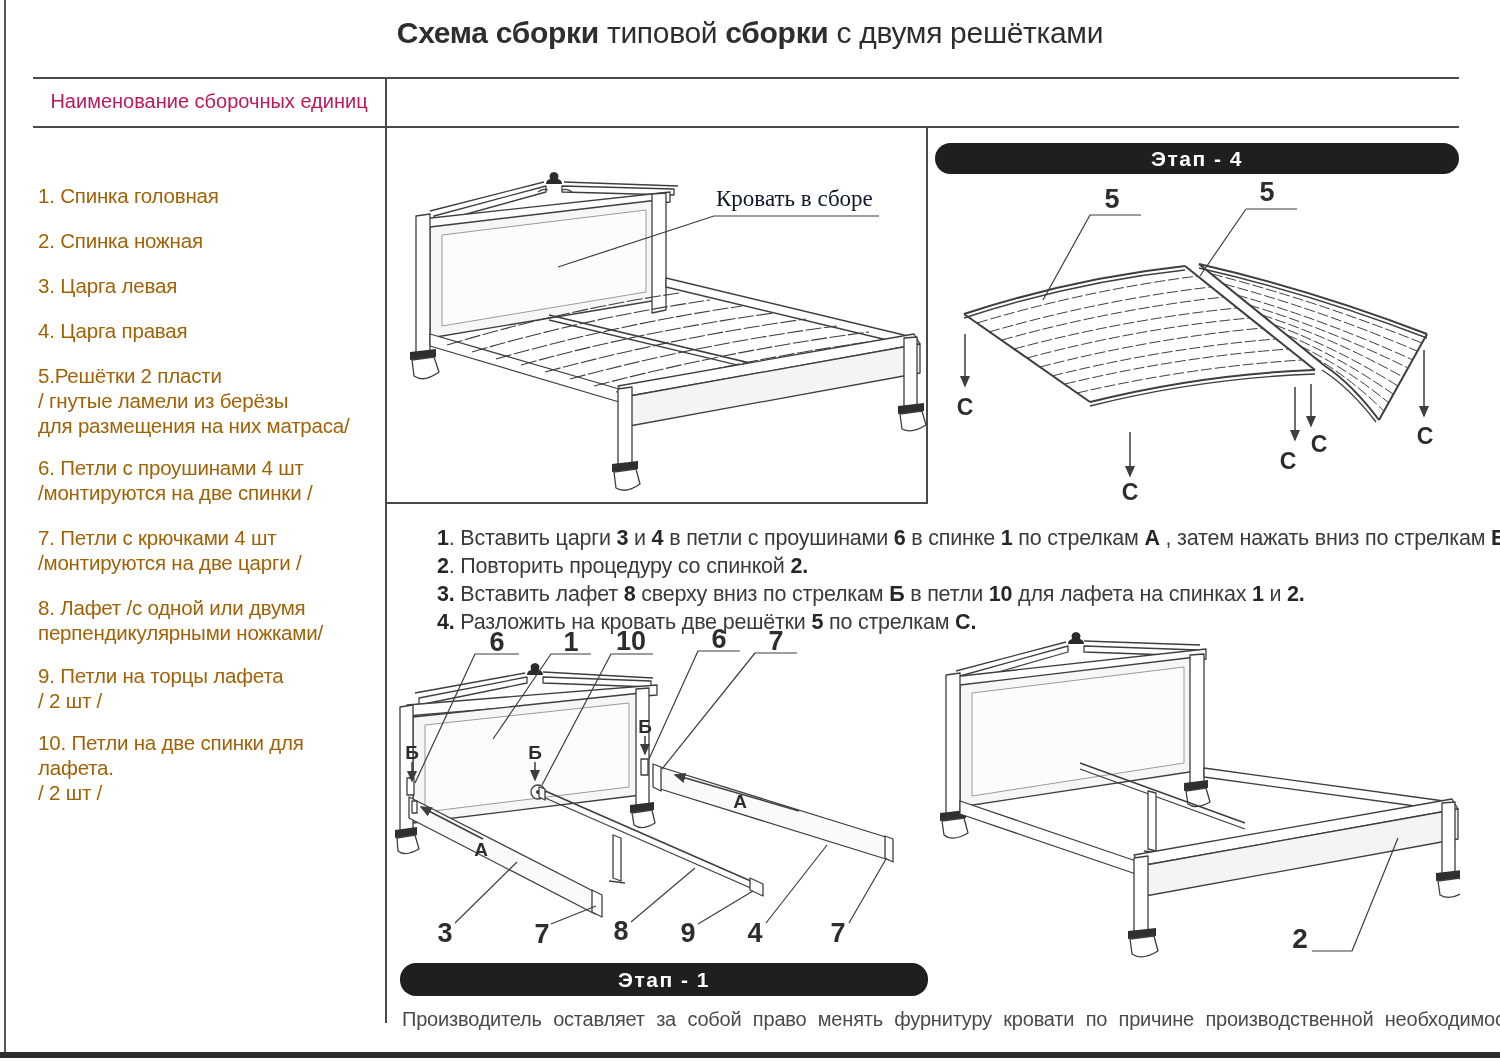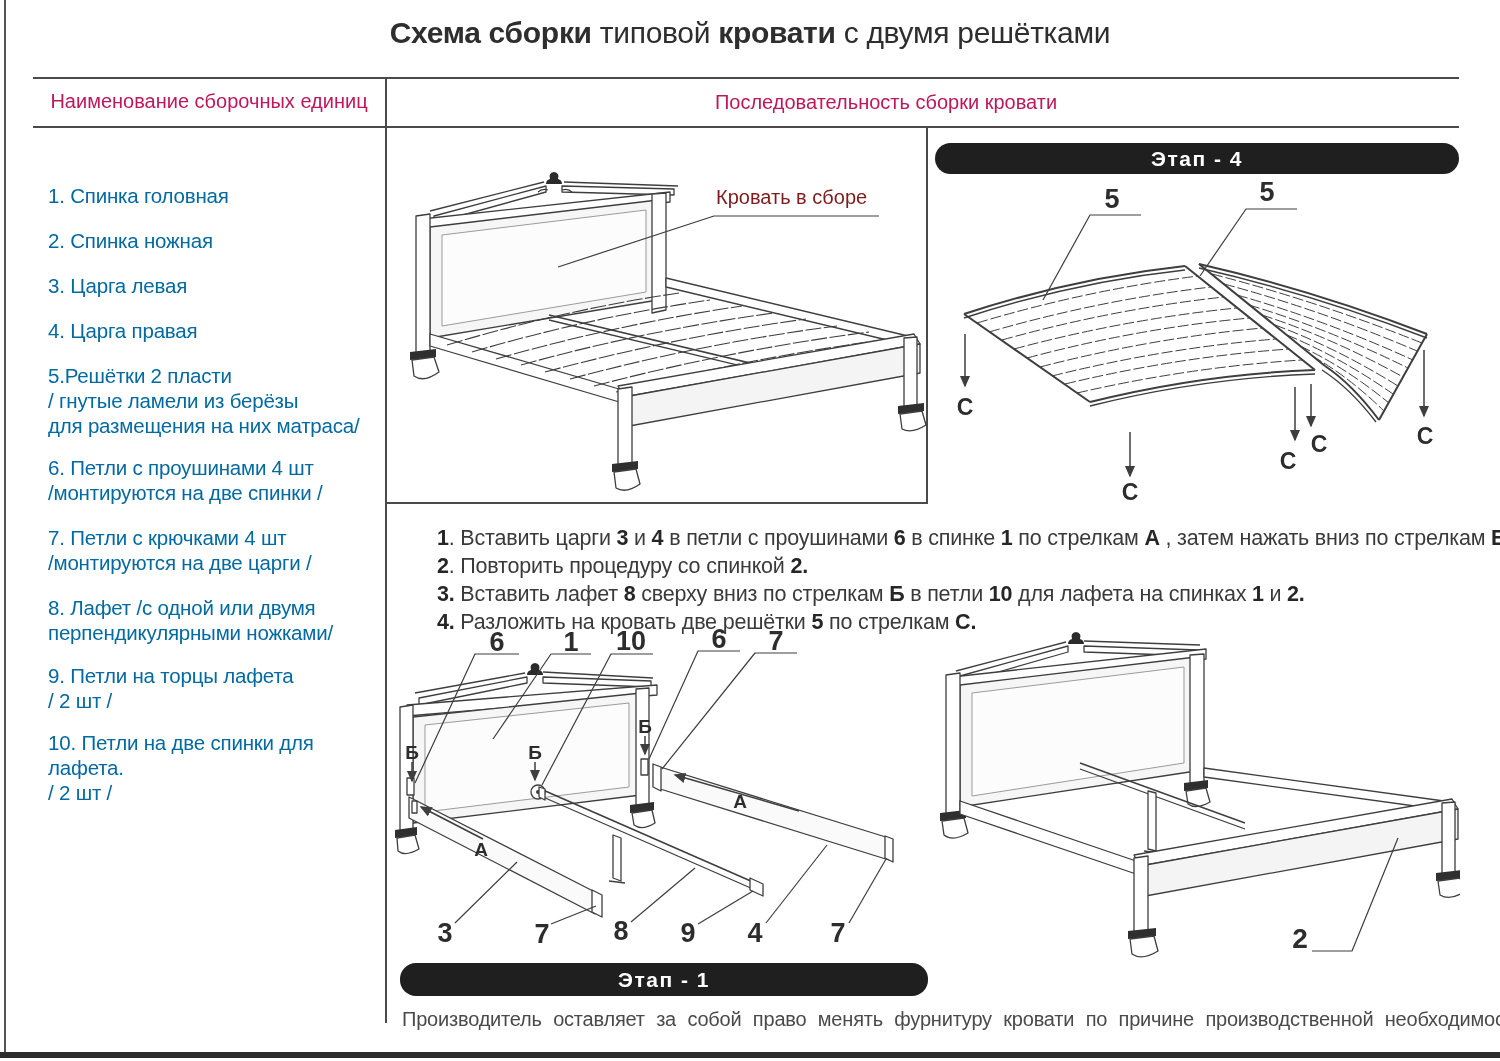--- a/index.html
+++ b/index.html
@@ -3,62 +3,61 @@
 <meta charset="utf-8">
 <style>
   html,body{margin:0;padding:0;background:#e8e8e8;}
   .page{position:relative;width:1500px;height:1061px;background:#ffffff;overflow:hidden;
         font-family:"Liberation Sans","DejaVu Sans",sans-serif;color:#3c3c3c;}
   .line{position:absolute;background:#4a4a4a;}
   .title{position:absolute;left:0;top:16px;width:100%;text-align:center;
          font-size:30px;letter-spacing:-0.3px;color:#2e2e2e;}
   .title .tb{font-weight:bold;}
   .colhead{position:absolute;font-size:20px;color:#be185d;text-align:center;}
-  .parts-item{position:absolute;left:48px;width:345px;font-size:20.5px;line-height:25px;
-              white-space:pre-line;color:#0369a1;letter-spacing:-0.2px;}
+  .parts-item{position:absolute;left:38px;width:345px;font-size:20.5px;line-height:25px;
+              white-space:pre-line;color:#a16207;letter-spacing:-0.2px;}
   .panel{position:absolute;}
   .panel svg{position:absolute;left:0;top:0;}
   .dlabel{position:absolute;transform:translate(-50%,-50%);font-weight:bold;color:#2d2d2d;
           white-space:nowrap;line-height:1;}
   .num27{font-size:27px;}
   .num24{font-size:23px;}
   .num19{font-size:19px;}
   .num28{font-size:28px;}
-  .asm-label{position:absolute;font-size:20px;color:#7f1d1d;white-space:nowrap;}
+  .asm-label{position:absolute;font-size:23px;color:#0f172a;white-space:nowrap;font-family:Liberation Serif, serif;}
   .badge{position:absolute;background:#1f1f1f;border-radius:16px;color:#ffffff;
          display:flex;align-items:center;justify-content:center;
          font-size:21px;font-weight:bold;letter-spacing:1.5px;}
   .instr{position:absolute;left:399px;width:1050px;font-size:21.5px;line-height:28px;
          letter-spacing:-0.2px;color:#3a3a3a;white-space:nowrap;margin-left:38px;}
   .sb{font-weight:bold;color:#262626;}
   .footer{position:absolute;left:402px;top:1008px;width:1056px;font-size:20px;color:#4a4a4a;
           text-align:justify;text-align-last:justify;white-space:nowrap;letter-spacing:-0.2px;
           word-spacing:6px;}
   svg path,svg line,svg polygon,svg polyline,svg rect,svg circle{vector-effect:non-scaling-stroke;}
 </style>
 </head>
 <body>
 
 <div class="page">
 
   <div class="line" style="left:4px;top:0;width:2px;height:1052px;background:#555;"></div>
   <div class="line" style="left:0;top:1052px;width:1500px;height:6px;background:#2d2d2d;"></div>
 
   <div class="title">
-    <span class="tb">Схема сборки</span><span> типовой </span><span class="tb">кровати</span><span> с двумя решётками</span>
+    <span class="tb">Схема сборки</span><span> типовой </span><span class="tb">сборки</span><span> с двумя решётками</span>
   </div>
 
   <div class="line" style="left:33px;top:77px;width:1426px;height:2px;"></div>
   <div class="line" style="left:33px;top:126px;width:1426px;height:2px;"></div>
   <div class="line" style="left:385px;top:77px;width:2px;height:946px;"></div>
   <div class="line" style="left:926px;top:127px;width:2px;height:377px;"></div>
   <div class="line" style="left:386px;top:502px;width:542px;height:2px;"></div>
 
   <div class="colhead" style="left:33px;top:90px;width:352px;">Наименование  сборочных единиц</div>
-  <div class="colhead" style="left:386px;top:91px;width:1000px;">Последовательность сборки кровати</div>
 
   <div>
     <div class="parts-item" style="top:183px;">1.   Спинка головная</div>
     <div class="parts-item" style="top:228px;">2. Спинка ножная</div>
     <div class="parts-item" style="top:273px;">3. Царга левая</div>
     <div class="parts-item" style="top:318px;">4. Царга правая</div>
     <div class="parts-item" style="top:363px;">5.Решётки  2 пласти
 / гнутые ламели из берёзы
 для размещения на них матраса/</div>
     <div class="parts-item" style="top:455px;">6. Петли с проушинами 4 шт

